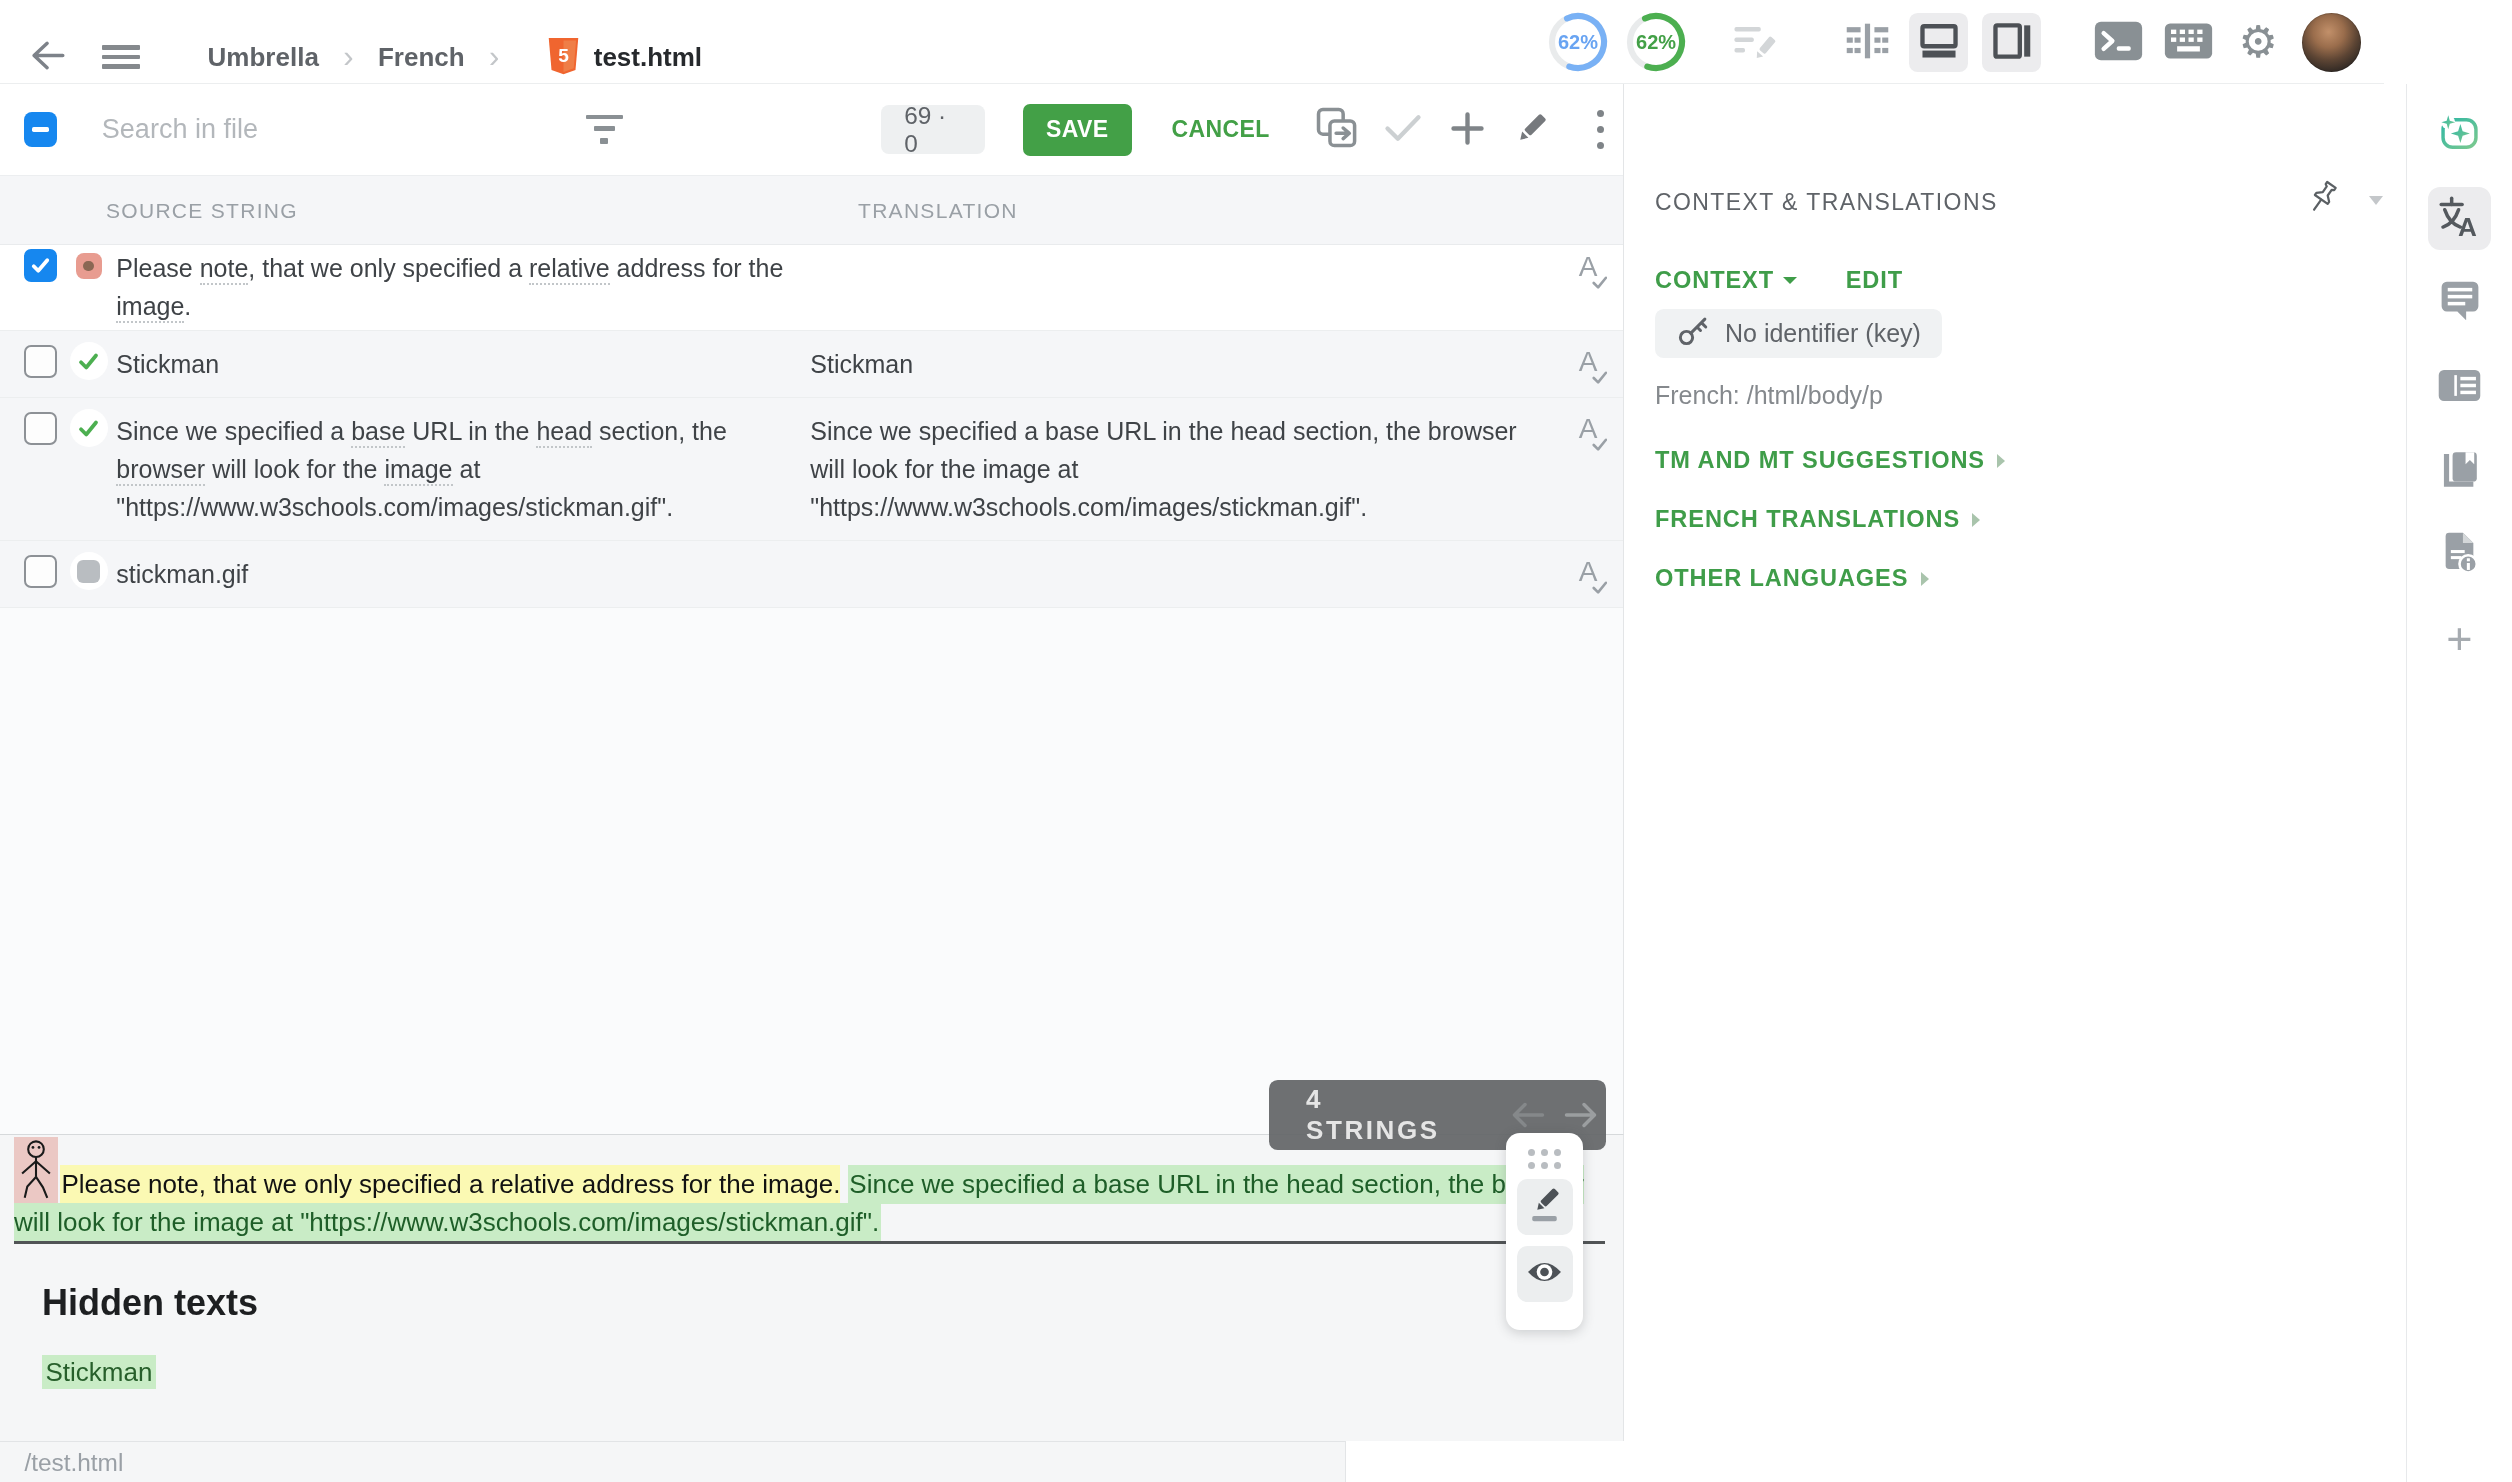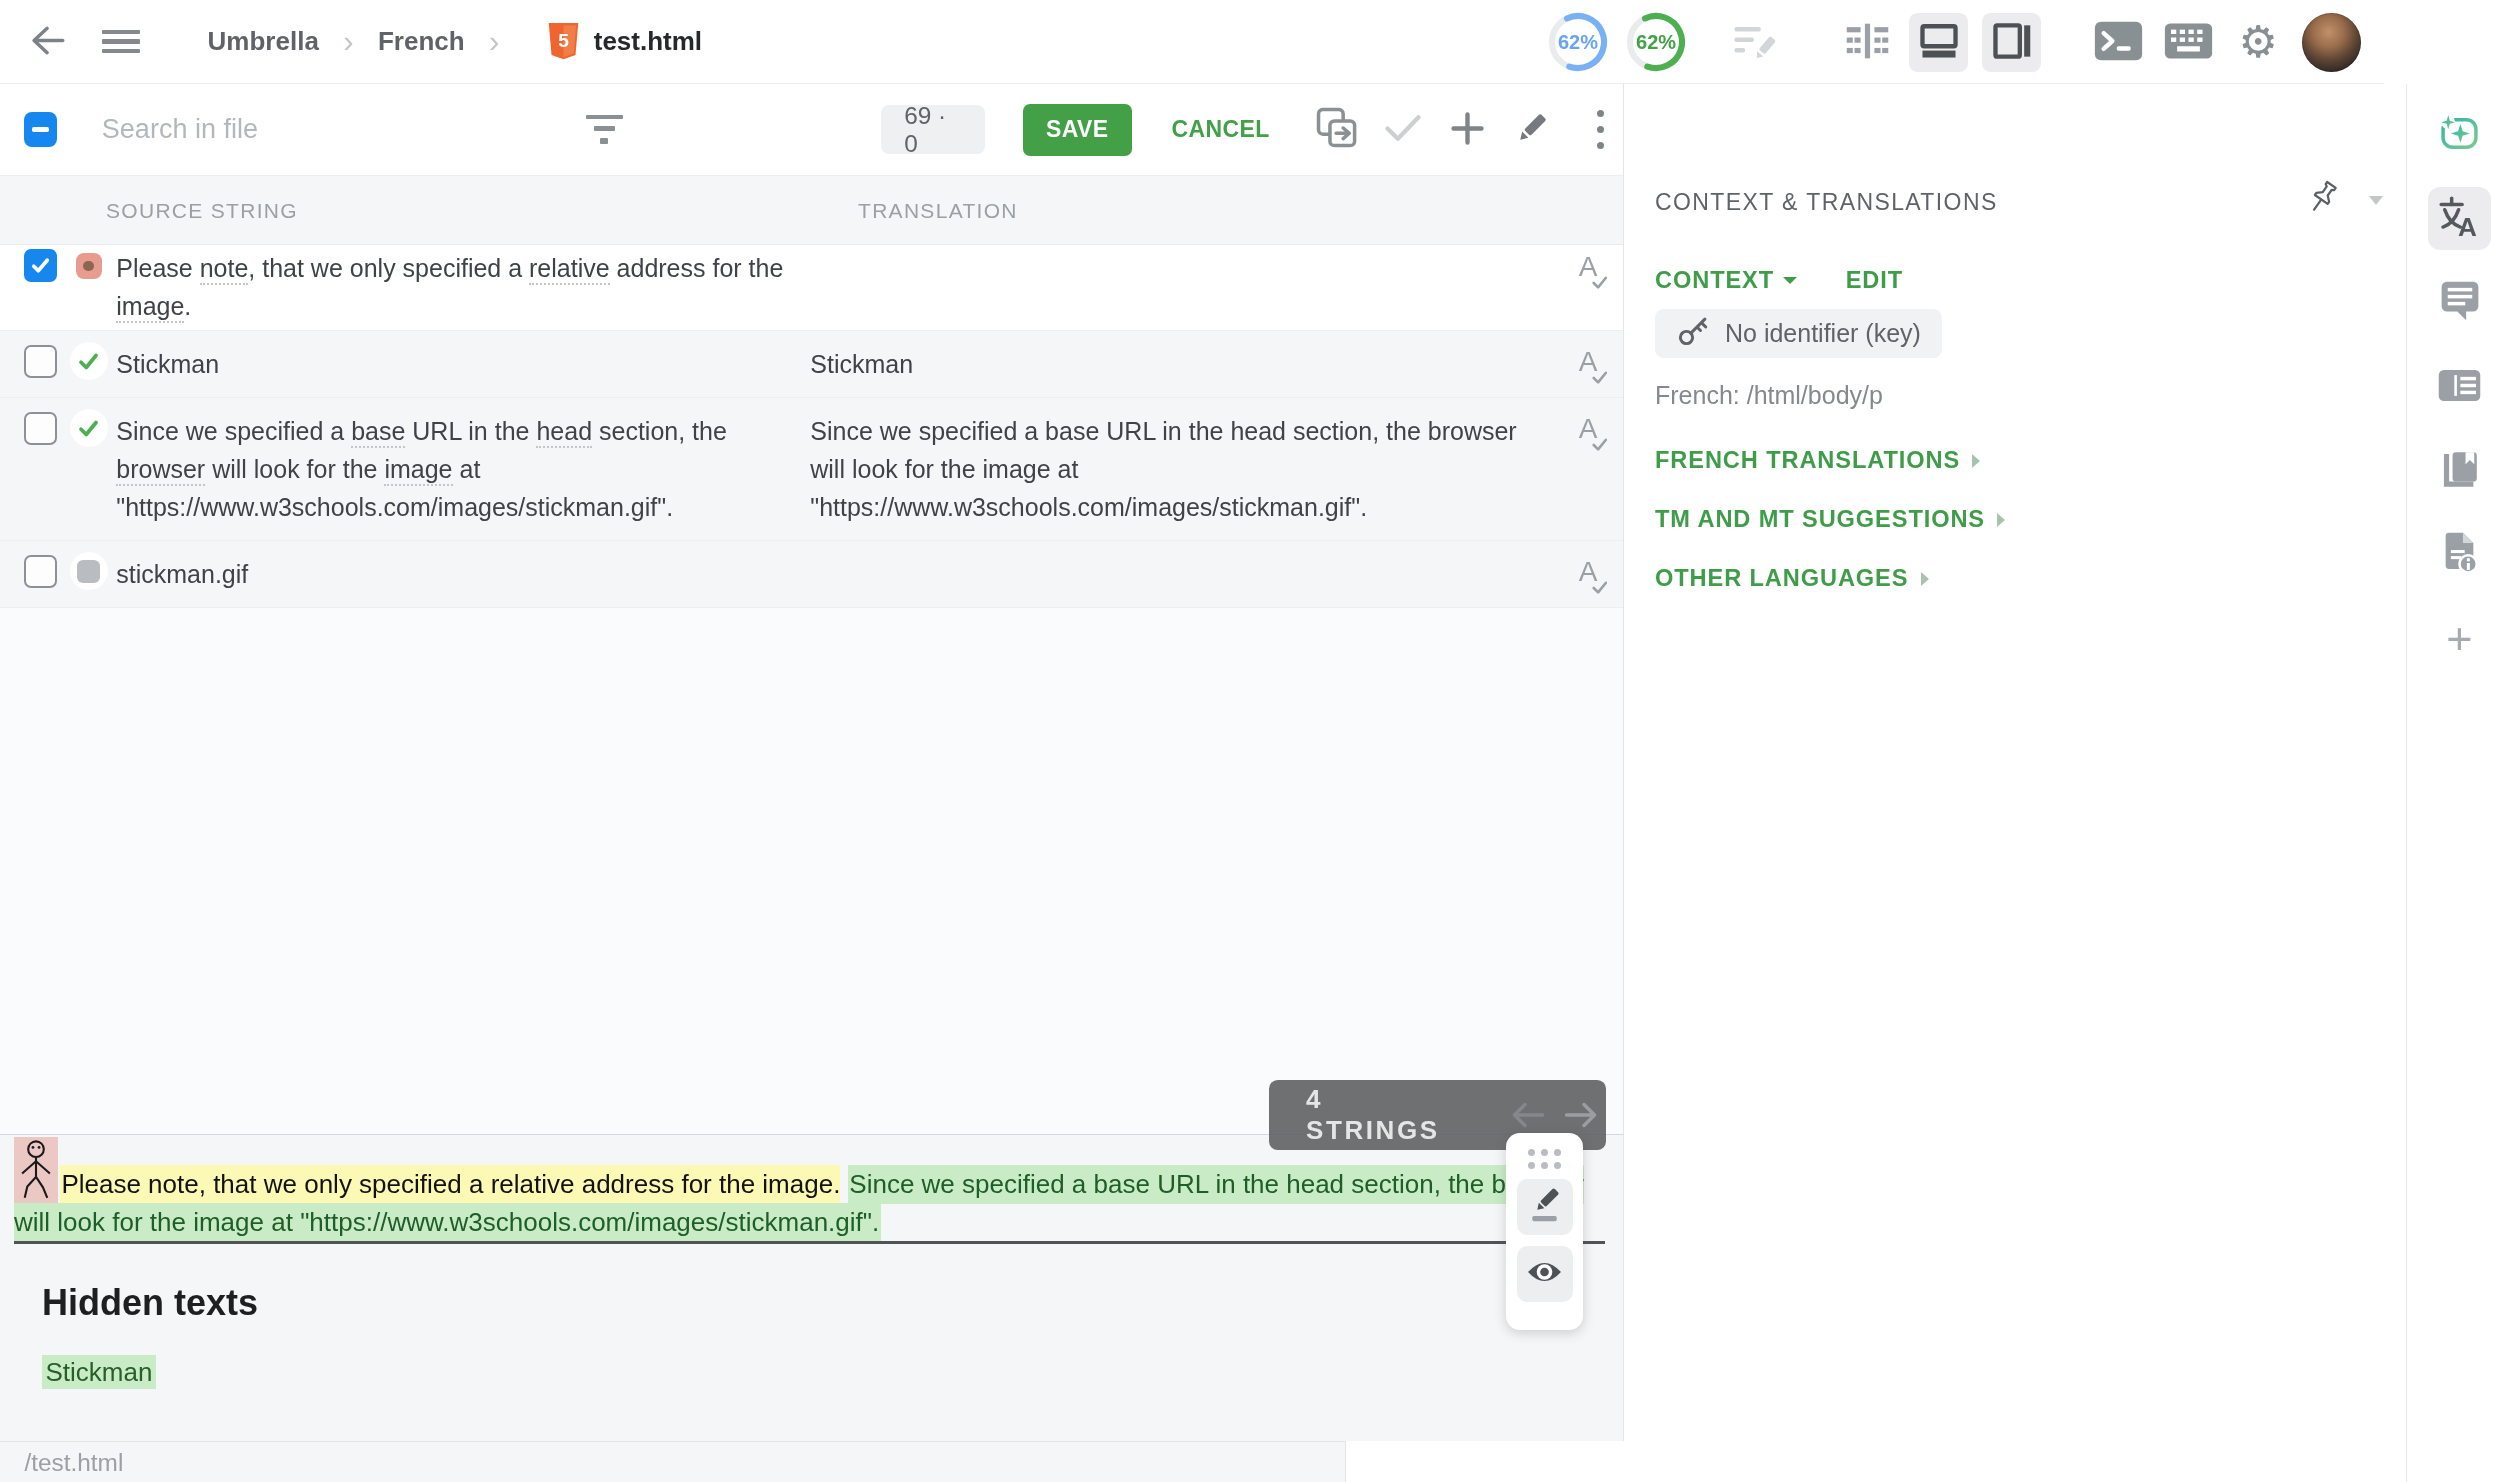--- a/index.html
+++ b/index.html
@@ -3,21 +3,21 @@
 <meta charset="utf-8">
 <style>
   * { margin:0; padding:0; box-sizing:border-box; }
   html,body { width:2512px; height:1483px; }
   body {
     font-family:"Liberation Sans","DejaVu Sans",sans-serif;
     background:#ffffff; color:#3f4347; position:relative; overflow:hidden;
   }
   
   .topbar { position:absolute; left:0; top:0; width:2384px; height:84px; background:#fff;
-            border-bottom:1.7px solid #ecoeee; border-bottom:1.7px solid #eceeef; display:flex; align-items:center; z-index:30;}
+            border-bottom:1.7px solid #ecoeee; border-bottom:1.7px solid #eceeef; display:flex; align-items:flex-end; z-index:30;}
   .tb-left { display:flex; align-items:center; gap:0; }
   .icon-btn { display:flex; align-items:center; justify-content:center; cursor:pointer; }
   .back-btn { width:61px; height:52px; margin-left:17.4px; }
   .menu-btn { width:61px; height:52px; margin-left:12.2px; }
   .menu-btn .bars { width:38px; }
   .menu-btn .bars div { height:4.4px; background:#85898d; margin:5.2px 0; border-radius:0.9px;}
   .crumb { display:flex; align-items:center; margin-left:56px; }
   .crumb-item { font-size:26px; font-weight:bold; color:#5f6368; cursor:pointer; }
   .crumb-sep { font-size:31px; color:#c3c6c9; margin:0 24.4px; font-weight:normal; }
   .crumb-file { font-size:26px; font-weight:bold; color:#26292c; margin-left:14px;}
@@ -487,25 +487,25 @@
         <path d="M17 23 L33 7 M29 11 L34 16 M24 16 L28 20" fill="none" stroke="#5f6368" stroke-width="3.4" stroke-linecap="round"></path>
       </svg>
     </span>
     <span>No identifier (key)</span>
   </div>
 
   <div class="cp-xpath">French: /html/body/p</div>
 
   <div class="cp-sections" id="ctx-sections">
       <div class="cp-section">
+        <span class="green-link">TM AND MT SUGGESTIONS</span>
+        <span class="sec-chev"></span>
+      </div>
+      <div class="cp-section">
         <span class="green-link">FRENCH TRANSLATIONS</span>
-        <span class="sec-chev"></span>
-      </div>
-      <div class="cp-section">
-        <span class="green-link">TM AND MT SUGGESTIONS</span>
         <span class="sec-chev"></span>
       </div>
       <div class="cp-section">
         <span class="green-link">OTHER LANGUAGES</span>
         <span class="sec-chev"></span>
       </div>
     </div>
 </aside>
 
 <nav class="rail">

